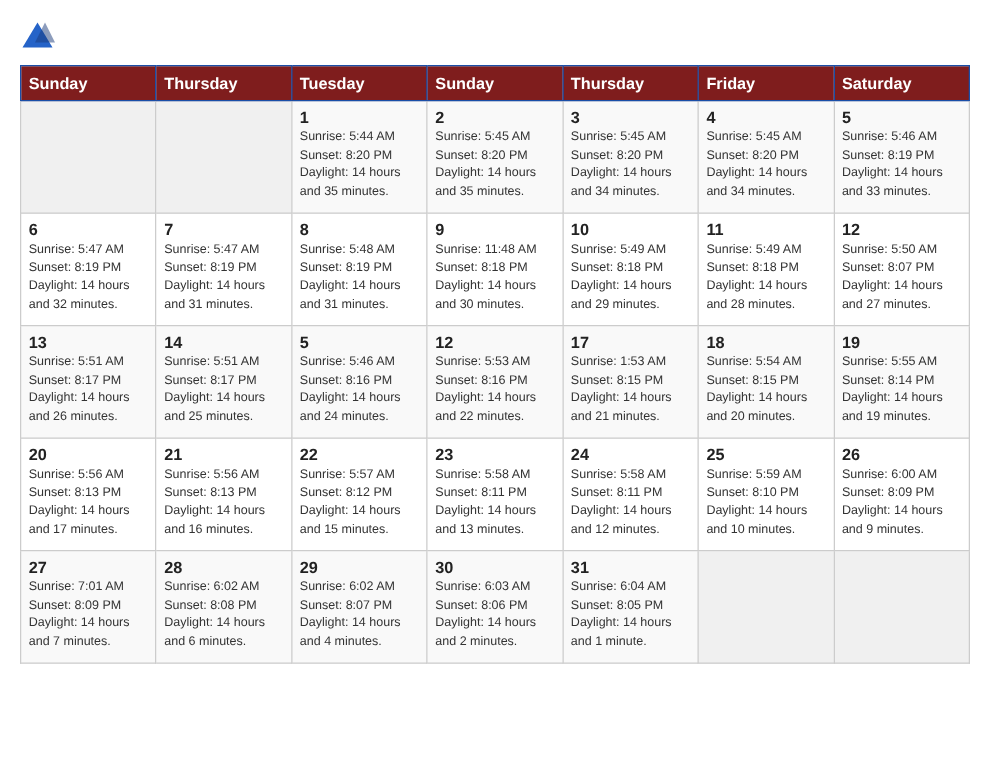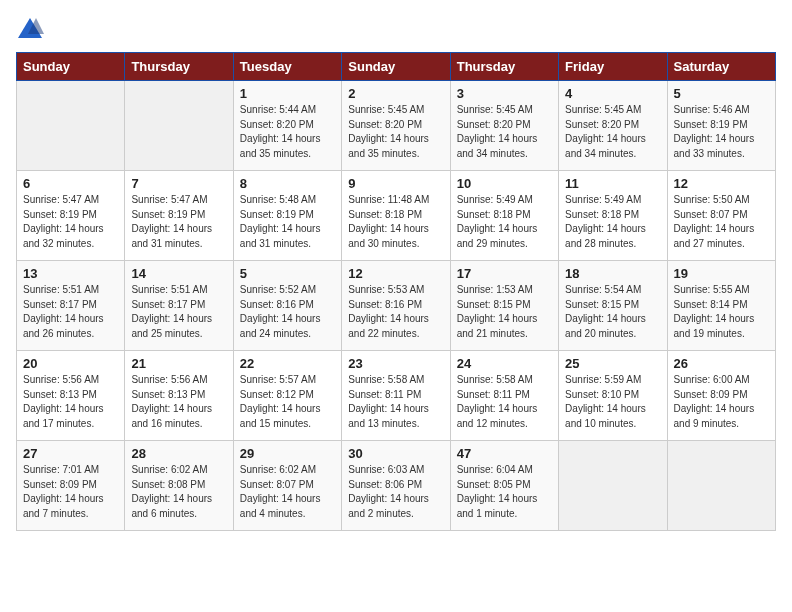--- a/index.html
+++ b/index.html
@@ -205,21 +205,21 @@
 Daylight: 14 hours and 26 minutes.</div>
         </td>
         <td>
           <span class="day-num">14</span>
           <div class="day-detail">Sunrise: 5:51 AM
 Sunset: 8:17 PM
 Daylight: 14 hours and 25 minutes.</div>
         </td>
         <td>
           <span class="day-num">5</span>
-          <div class="day-detail">Sunrise: 5:52 AM
+          <div class="day-detail">Sunrise: 5:46 AM
 Sunset: 8:16 PM
 Daylight: 14 hours and 24 minutes.</div>
         </td>
         <td>
           <span class="day-num">12</span>
           <div class="day-detail">Sunrise: 5:53 AM
 Sunset: 8:16 PM
 Daylight: 14 hours and 22 minutes.</div>
         </td>
         <td>
@@ -304,21 +304,21 @@
 Sunset: 8:07 PM
 Daylight: 14 hours and 4 minutes.</div>
         </td>
         <td>
           <span class="day-num">30</span>
           <div class="day-detail">Sunrise: 6:03 AM
 Sunset: 8:06 PM
 Daylight: 14 hours and 2 minutes.</div>
         </td>
         <td>
-          <span class="day-num">47</span>
+          <span class="day-num">31</span>
           <div class="day-detail">Sunrise: 6:04 AM
 Sunset: 8:05 PM
 Daylight: 14 hours and 1 minute.</div>
         </td>
         <td class="empty"></td>
         <td class="empty"></td>
       </tr>
     </tbody>
 </table>
 

